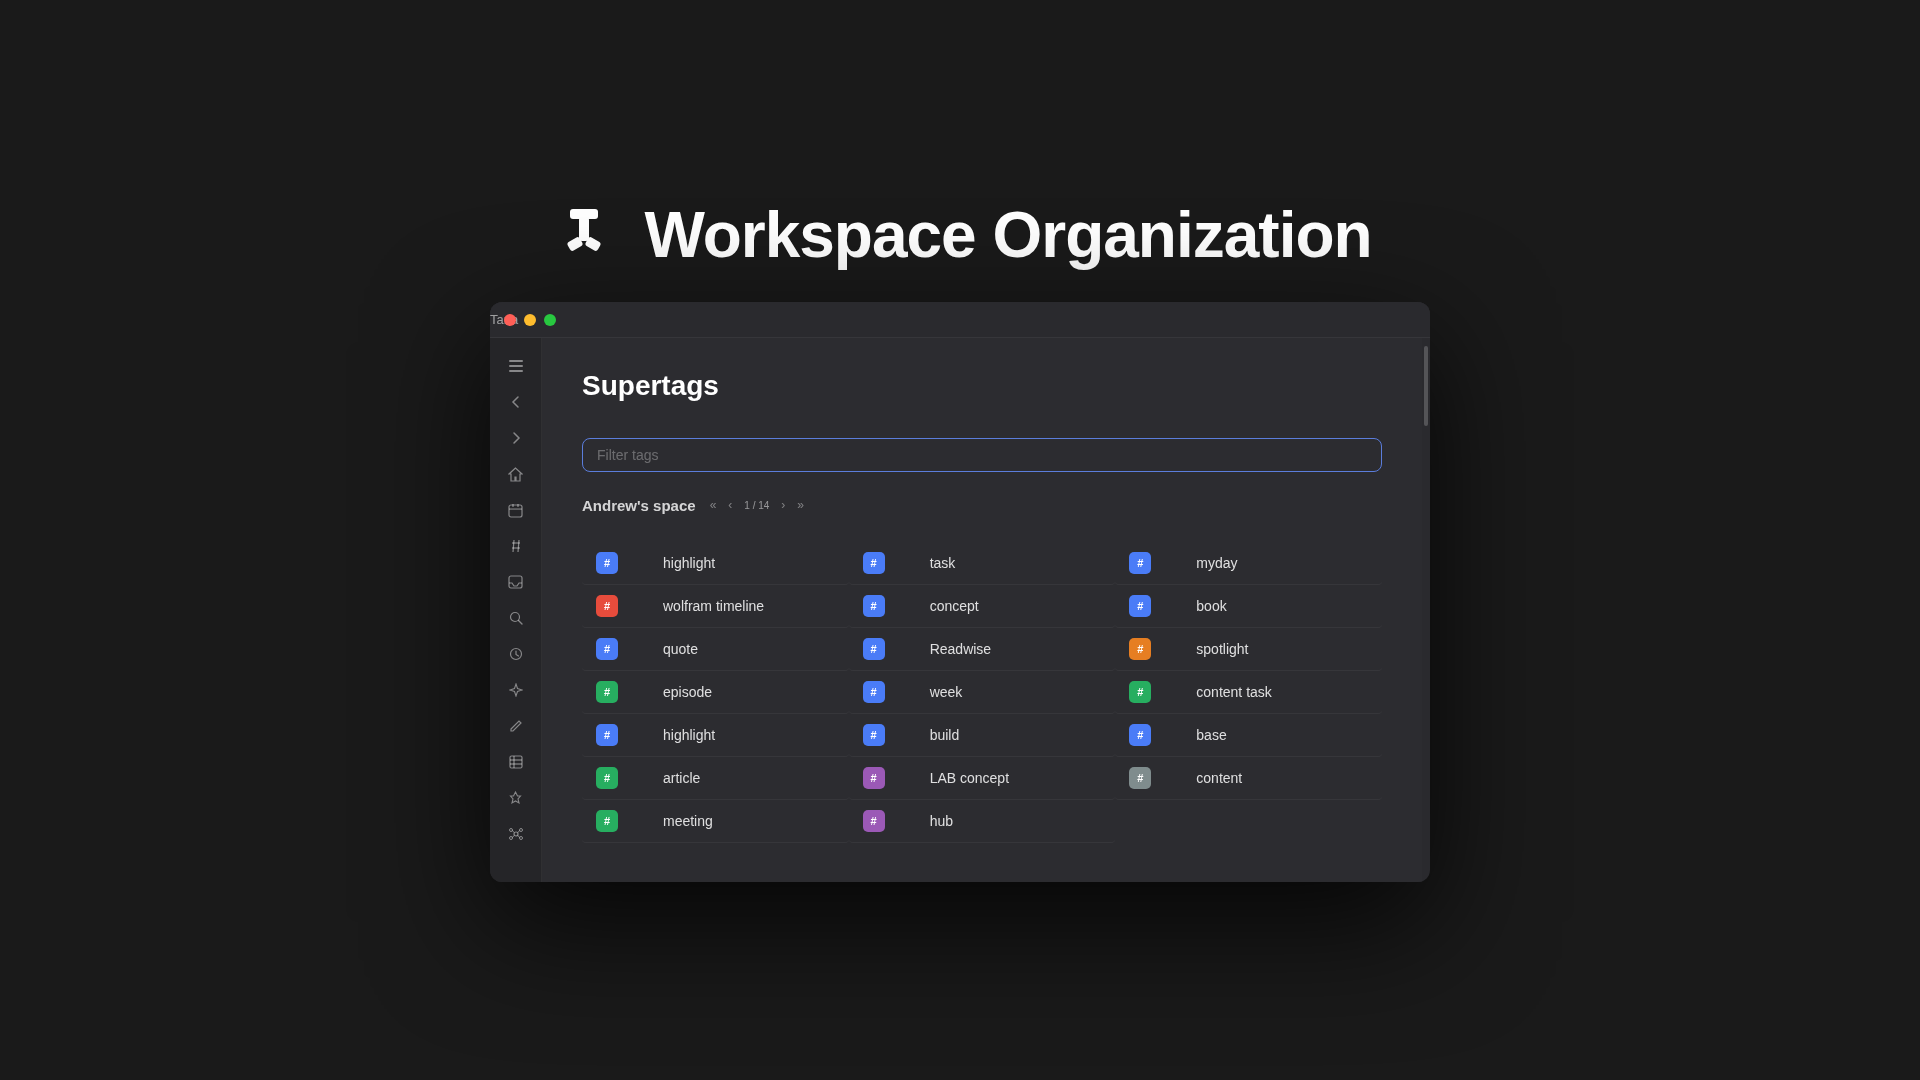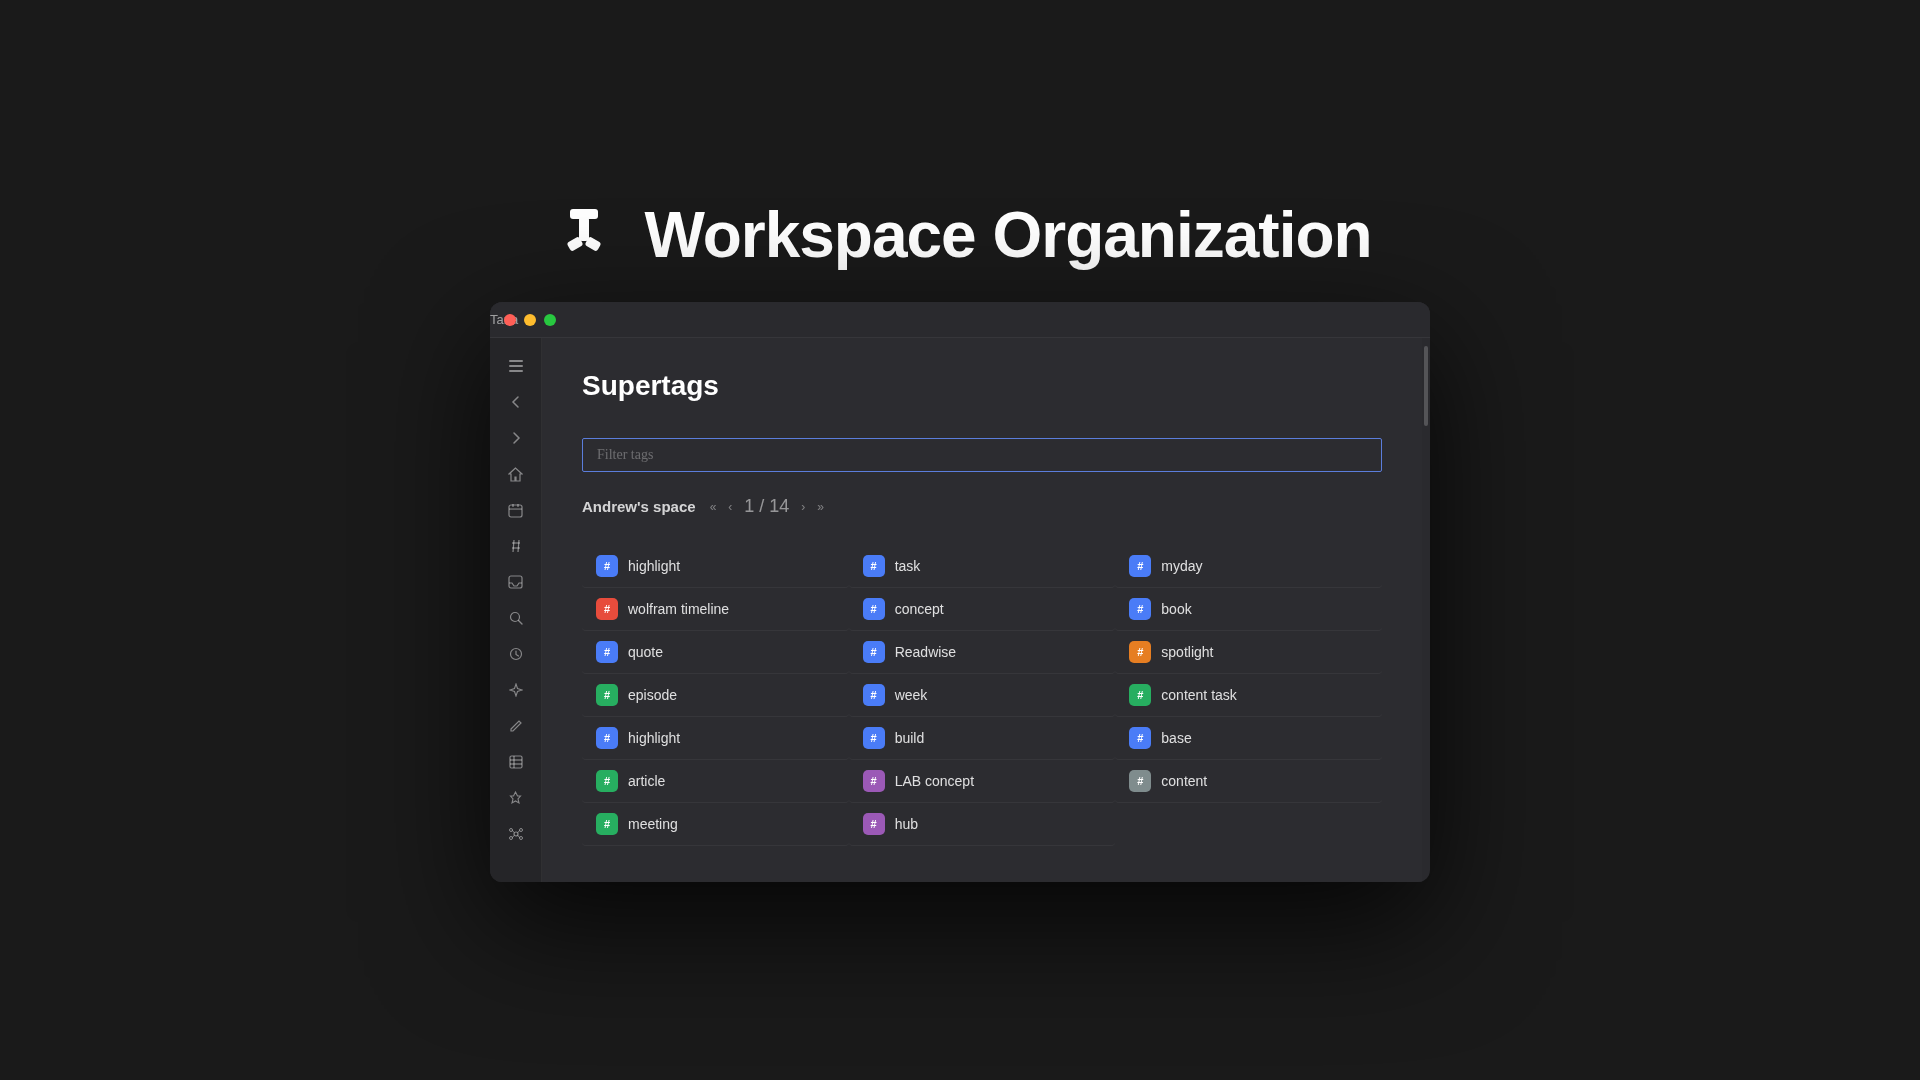--- a/index.html
+++ b/index.html
@@ -145,27 +145,26 @@
       color: #ffffff;
       font-size: 28px;
       font-weight: 700;
       margin-bottom: 36px;
     }
 
     .filter-input {
       width: 100%;
       background: transparent;
       border: 1.5px solid #5b7ddb;
-      border-radius: 2px;
+      border-radius: 8px;
       padding: 8px 14px;
       color: rgba(255,255,255,0.5);
       font-size: 14px;
       outline: none;
       margin-bottom: 24px;
-      font-family: Liberation Serif, serif;
     }
 
     .filter-input::placeholder {
       color: rgba(255,255,255,0.3);
     }
 
     
     .section-header {
       display: flex;
       align-items: center;
@@ -194,21 +193,21 @@
       cursor: pointer;
       padding: 2px 4px;
       font-size: 12px;
       display: flex;
       align-items: center;
       border-radius: 3px;
     }
 
     .pagination-text {
       color: rgba(255,255,255,0.5);
-      font-size: 18px;
+      font-size: 10px;
       padding: 0 4px;
     }
 
     
     .tags-grid {
       display: grid;
       grid-template-columns: repeat(3, 1fr);
       gap: 0;
     }
 
@@ -231,20 +230,21 @@
       justify-content: center;
       font-size: 11px;
       font-weight: 700;
       flex-shrink: 0;
       color: white;
     }
 
     .tag-label {
       color: rgba(255,255,255,0.85);
       font-size: 14px;
+      margin-left: 35px;
     }
 
     
     .ic-blue { background: #4a7cf7; }
     .ic-purple { background: #9b59b6; }
     .ic-red { background: #e74c3c; }
     .ic-green { background: #27ae60; }
     .ic-orange { background: #e67e22; }
     .ic-gray { background: #7f8c8d; }
 

